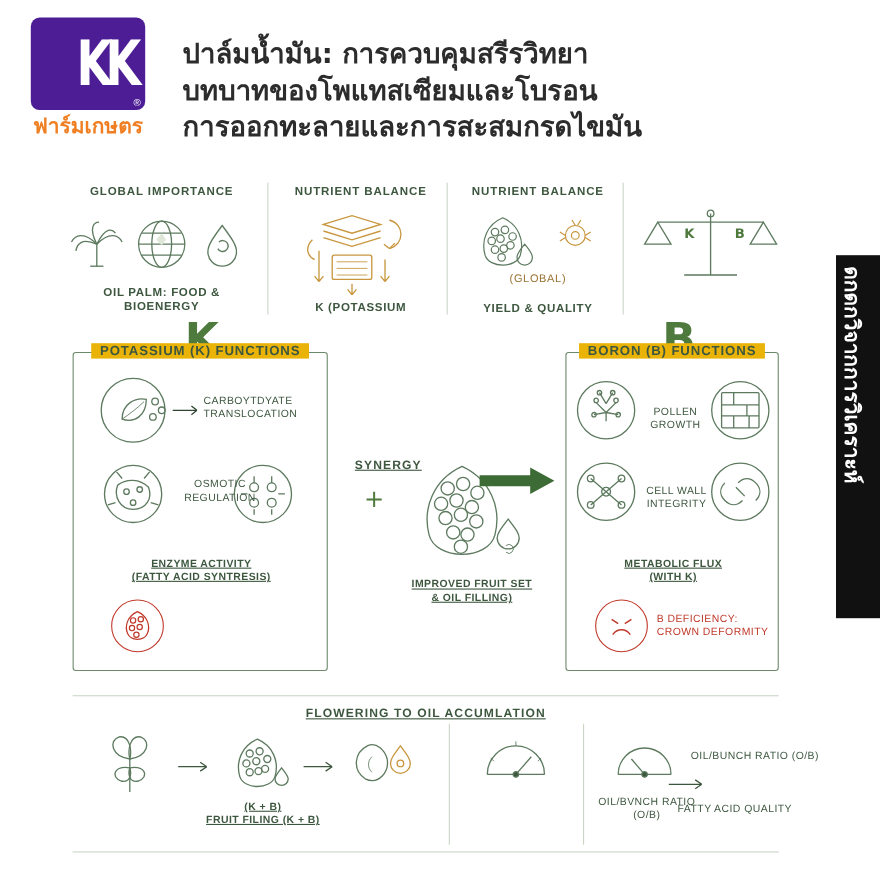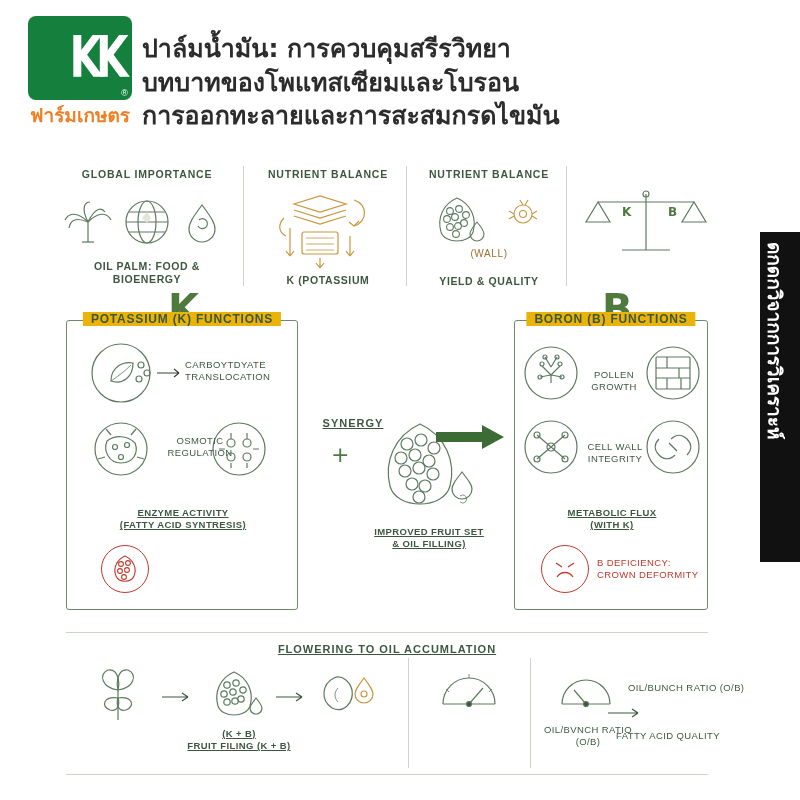--- a/index.html
+++ b/index.html
@@ -16,39 +16,39 @@
   
   .header {
     position:absolute; top:0; left:0; width:800px; height:158px;
     display:flex; align-items:flex-start; padding:16px 10px 0 22px;
   }
   .logo-wrap {
     width:116px; flex:0 0 116px;
     display:flex; flex-direction:column; align-items:center;
   }
   .logo-box {
-    width:104px; height:84px; background:#15803d; border-radius:8px;
+    width:104px; height:84px; background:#4c1d95; border-radius:8px;
     display:flex; align-items:center; justify-content:center;
     position:relative;
     padding-left:32px;
   }
   .logo-letters {
     color:#ffffff; font-family:"DejaVu Sans", sans-serif;
     font-weight:bold; font-size:42px; letter-spacing:-6px;
     line-height:1; transform:scaleY(1.35);
   }
   .logo-reg {
     position:absolute; right:4px; bottom:2px; color:#fff; font-size:9px;
   }
   .logo-sub {
     margin-top:6px; color:#f07f23; font-size:19px; font-weight:bold;
     font-family:"DejaVu Sans", sans-serif; line-height:1;
   }
   .title-block {
-    margin-left:4px; padding-top:16px;
+    margin-left:28px; padding-top:16px;
   }
   .title-line {
     font-family:"DejaVu Sans", sans-serif;
     font-weight:bold; font-size:25px; line-height:1.34;
     color:#2c2c2c; white-space:nowrap;
   }
 
   
   .vtab {
     position:absolute; right:0; top:232px; width:40px; height:330px;
@@ -210,21 +210,21 @@
             </g>
             <path d="M20,2 c5,6 7,9 7,12 a7,7 0 1,1 -14,0 c0,-3 2,-6 7,-12 z"></path>
           </g>
           <g transform="translate(108,24)" stroke="#c8963e">
             <circle r="9"></circle>
             <circle r="3.5"></circle>
             <path d="M-9,0 l-5,-3 M-9,2 l-5,3 M9,0 l5,-3 M9,2 l5,3 M0,-9 l-3,-5 M2,-9 l3,-5"></path>
           </g>
         </g>
       </svg>
-      <div class="lbl" style="margin-top:-8px; color:#9a7231">(WALL)</div>
+      <div class="lbl" style="margin-top:-8px; color:#9a7231">(GLOBAL)</div>
       <div class="lbl cap" style="margin-top:14px">YIELD &amp; QUALITY</div>
     </div>
 
     <div class="divider-v" style="left:566px; top:8px; height:120px;"></div>
 
     <div class="panel" style="left:576px; top:28px; width:140px;">
       <svg width="140" height="74">
         <g class="green-line" stroke-width="1.2">
           <path d="M70,8 v56 M46,64 h48"></path>
           <path d="M22,16 h96"></path>

